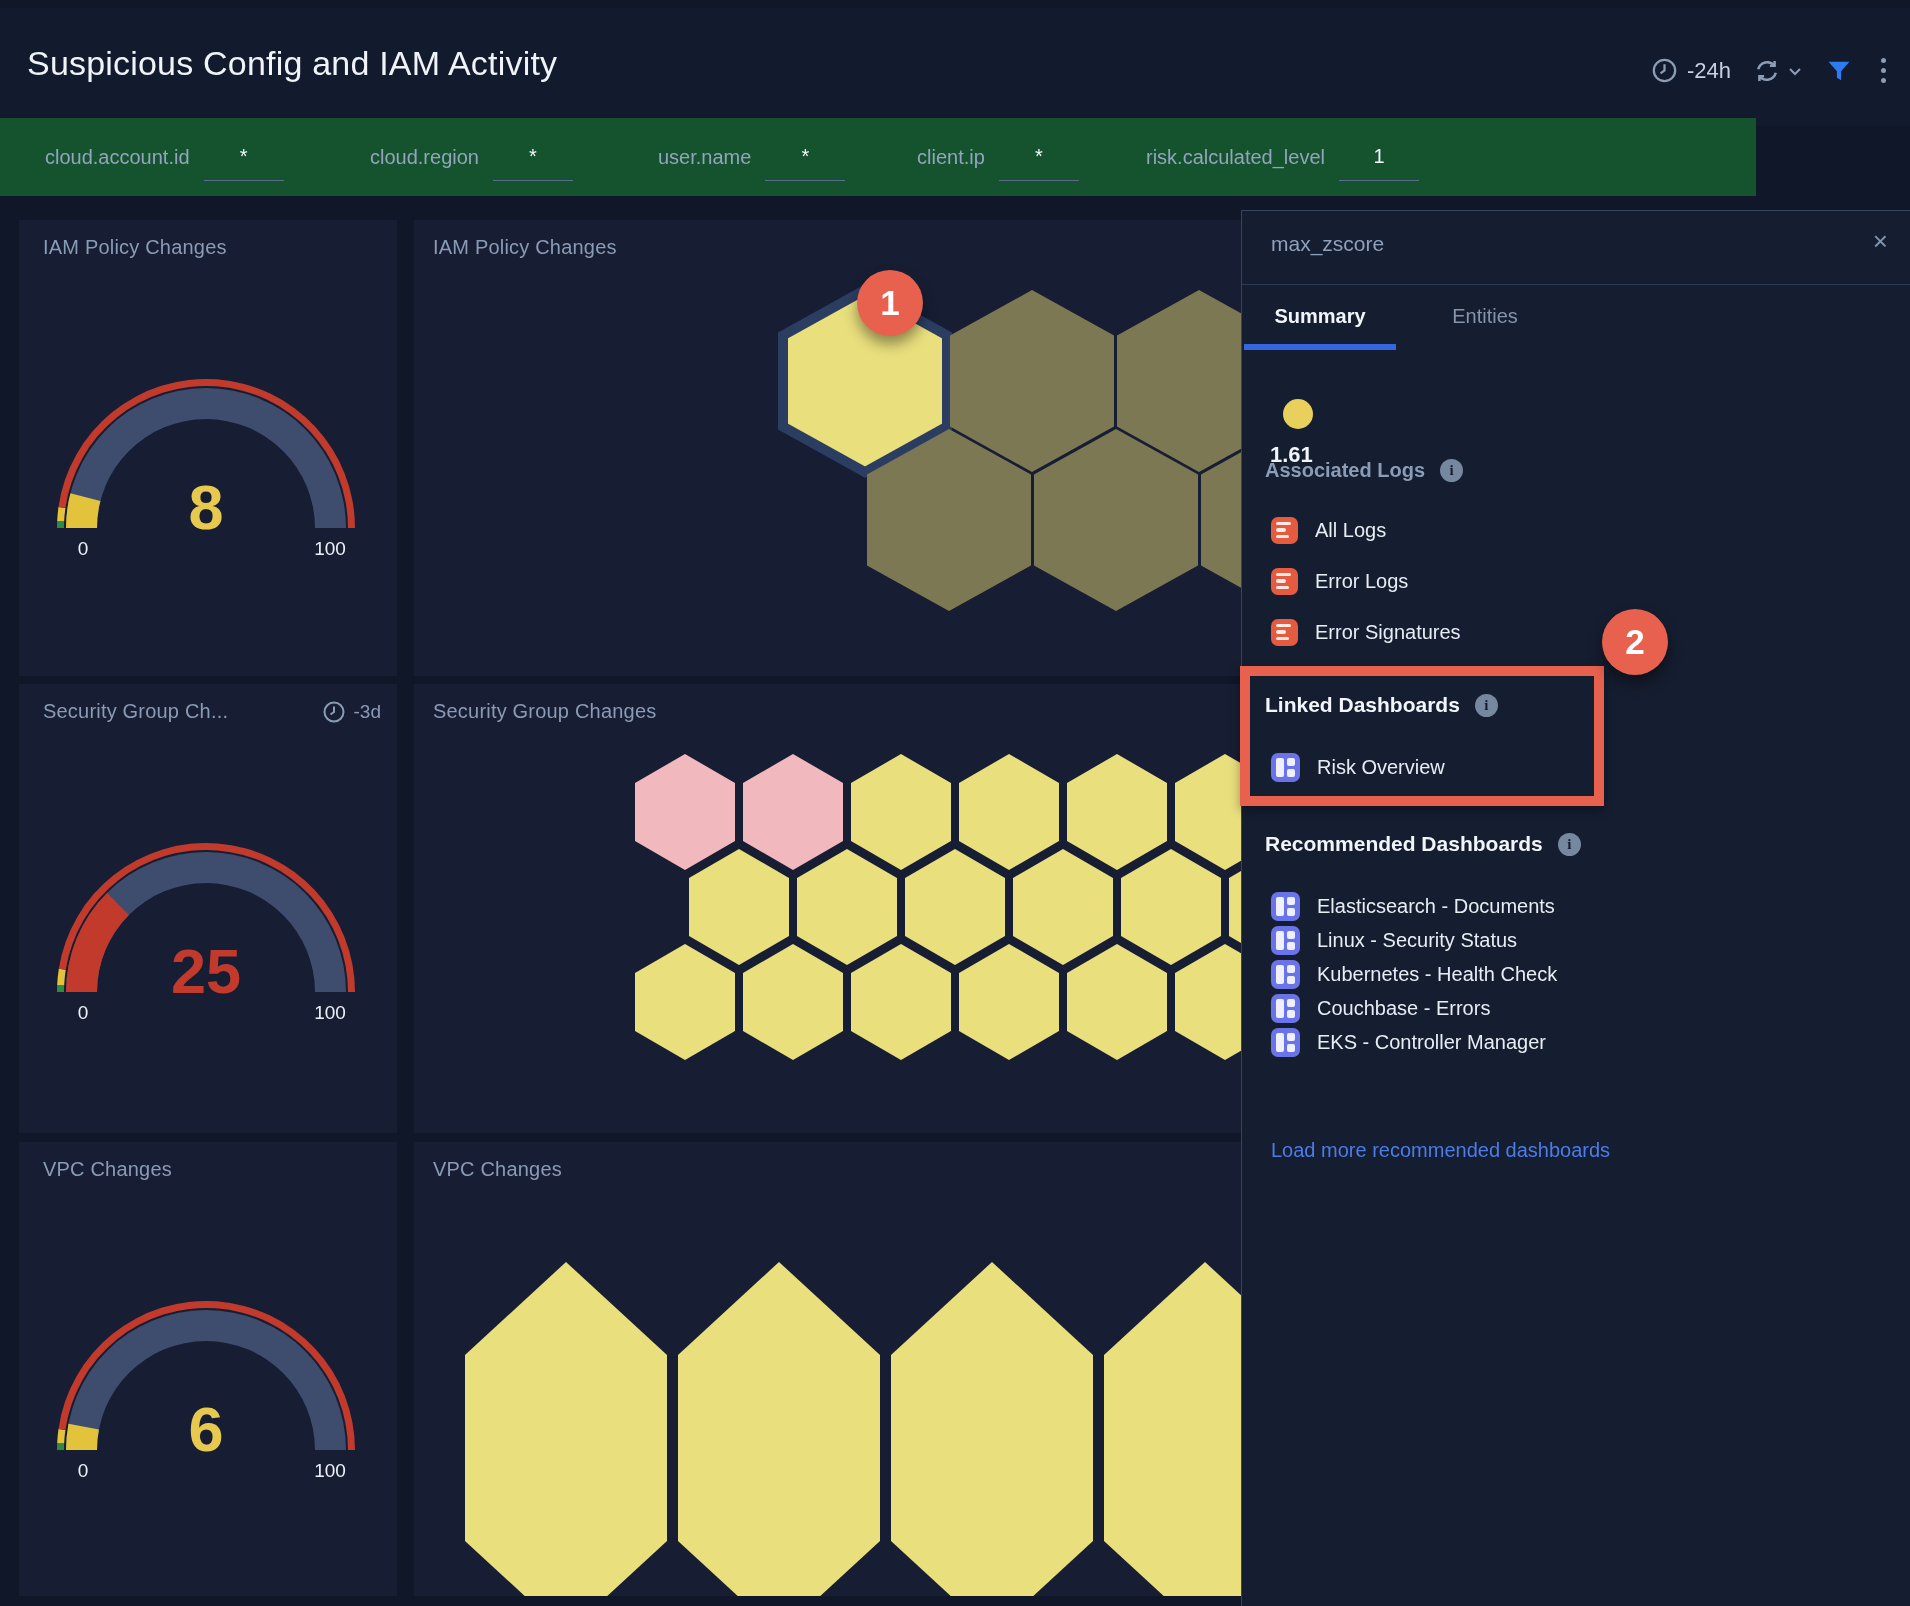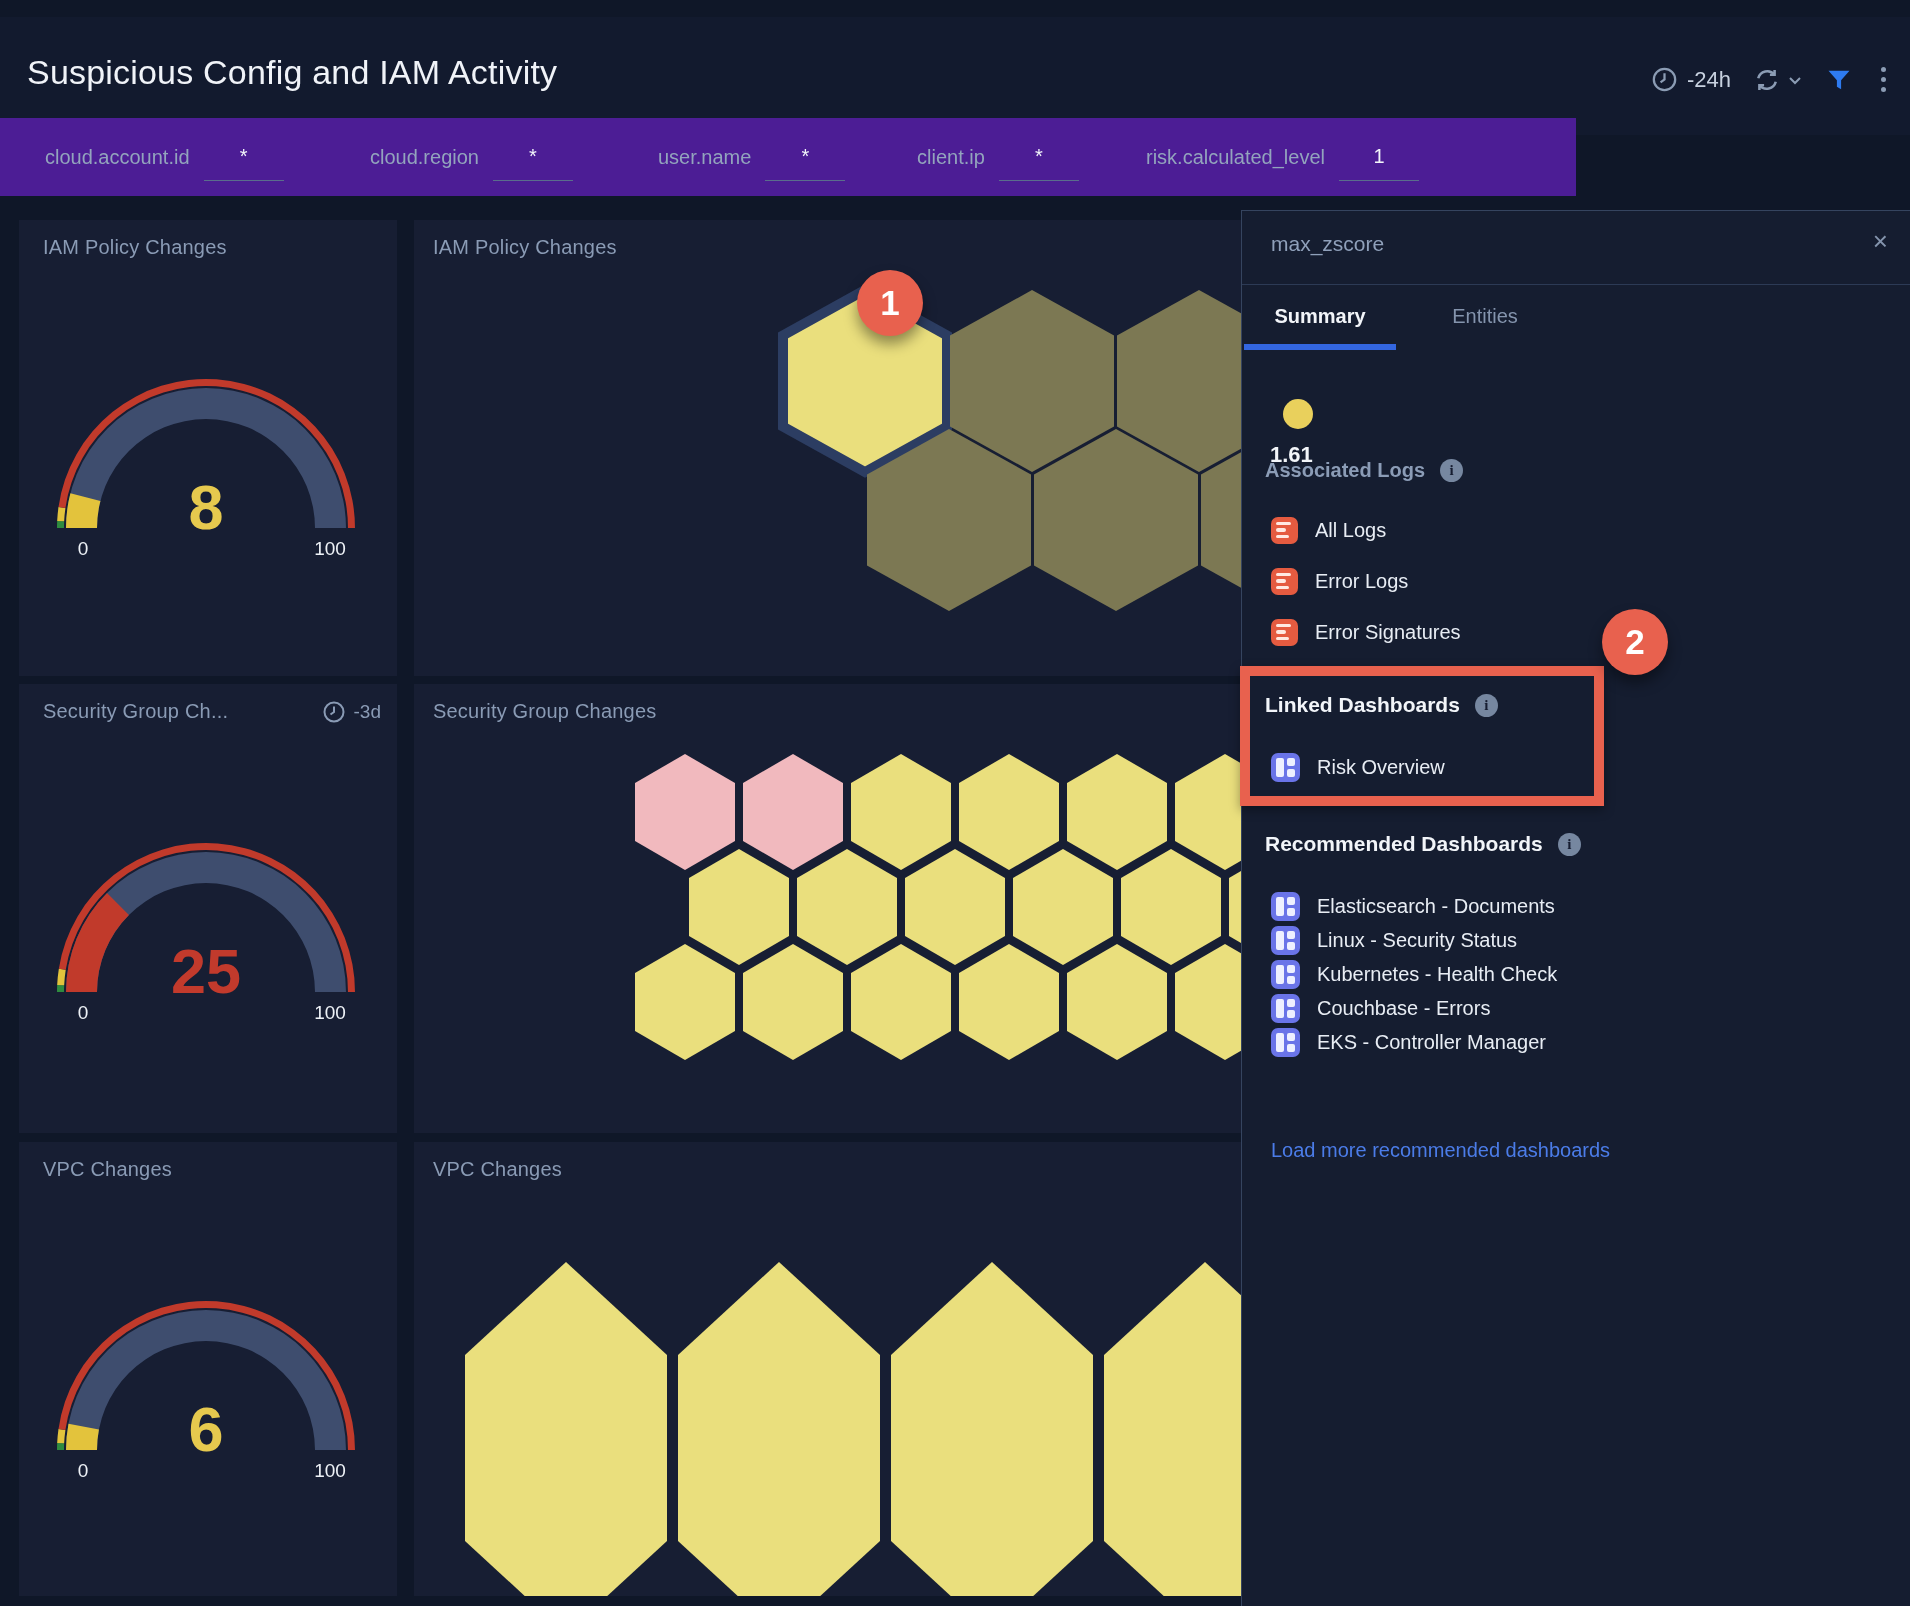--- a/index.html
+++ b/index.html
@@ -1,30 +1,30 @@
 <!DOCTYPE html>
 <html><head>
 <meta charset="utf-8">
 <style>
   html,body{margin:0;padding:0;background:#0d1424;}
   *{box-sizing:border-box;}
   .app{position:relative;width:1910px;height:1606px;background:#0f1728;
        font-family:"Liberation Sans","DejaVu Sans",sans-serif;overflow:hidden;color:#e9eef6;}
 
   
-  .hdr{position:absolute;left:0;top:17px;width:1910px;height:118px;background:#121a2e;}
+  .hdr{position:absolute;left:0;top:8px;width:1910px;height:118px;background:#121a2e;}
   .hdr-title{position:absolute;left:27px;top:36px;font-size:34px;font-weight:400;color:#f0f3f8;letter-spacing:.2px;}
   .hdr-right{position:absolute;right:18px;top:48px;display:flex;align-items:center;gap:22px;color:#8b9cb4;}
   .hdr-time{display:flex;align-items:center;gap:9px;color:#c7d1df;font-size:22px;}
   .refresh-wrap{display:flex;align-items:center;gap:6px;}
   .kebab{display:flex;flex-direction:column;gap:5px;padding:2px 6px;cursor:pointer;}
   .kebab i{width:5px;height:5px;border-radius:50%;background:#8b9cb4;display:block;}
 
   
-  .fbar{position:absolute;left:0;top:118px;width:1576px;height:78px;background:#4c1d95;text-decoration:underline;}
+  .fbar{position:absolute;left:0;top:118px;width:1756px;height:78px;background:#14532d;text-decoration:underline;}
   .fitem{position:absolute;top:0;height:78px;display:flex;align-items:center;}
   .flabel{color:#93a4bd;font-size:20px;}
   .fval{display:inline-block;margin-left:14px;width:80px;text-align:center;color:#f2f5fa;font-size:20px;
         border-bottom:1px solid #5a6d8c;padding-bottom:12px;transform:translateY(6px);}
 
   
   .panel{position:absolute;background:#171e33;overflow:hidden;}
   .p1{left:19px;top:220px;width:378px;height:456px;}
   .p2{left:414px;top:220px;width:827px;height:456px;}
   .p3{left:19px;top:684px;width:378px;height:449px;}

